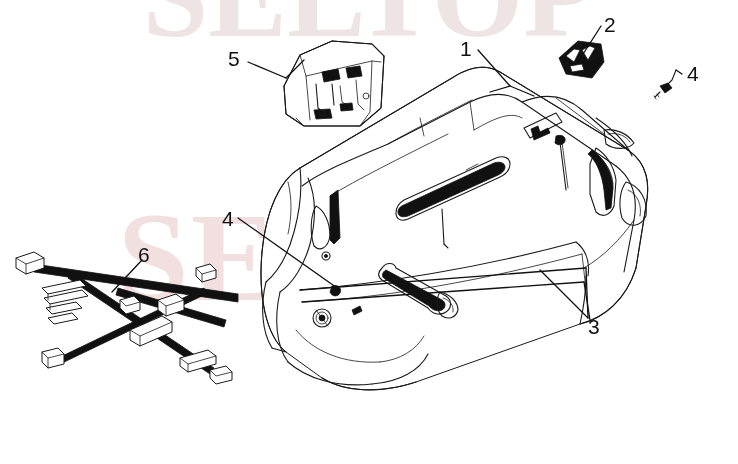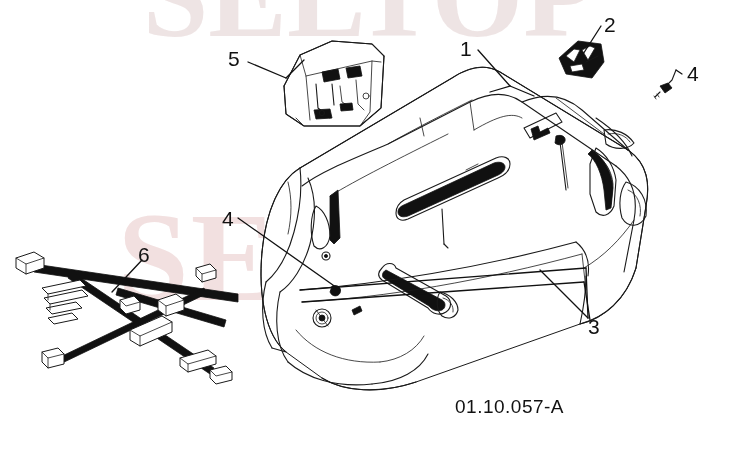--- a/index.html
+++ b/index.html
@@ -311,16 +311,15 @@
     <span class="callout-num" style="left:604px; top:14px;">2</span>
 
     <span class="callout-num" style="left:687px; top:63px;">4</span>
 
     <span class="callout-num" style="left:222px; top:208px;">4</span>
 
     <span class="callout-num" style="left:138px; top:244px;">6</span>
 
     <span class="callout-num" style="left:588px; top:316px;">3</span>
 
-    <div id="part-number">01.10.057-A</div>
   </div>
 
 </div>
 
 </body></html>

